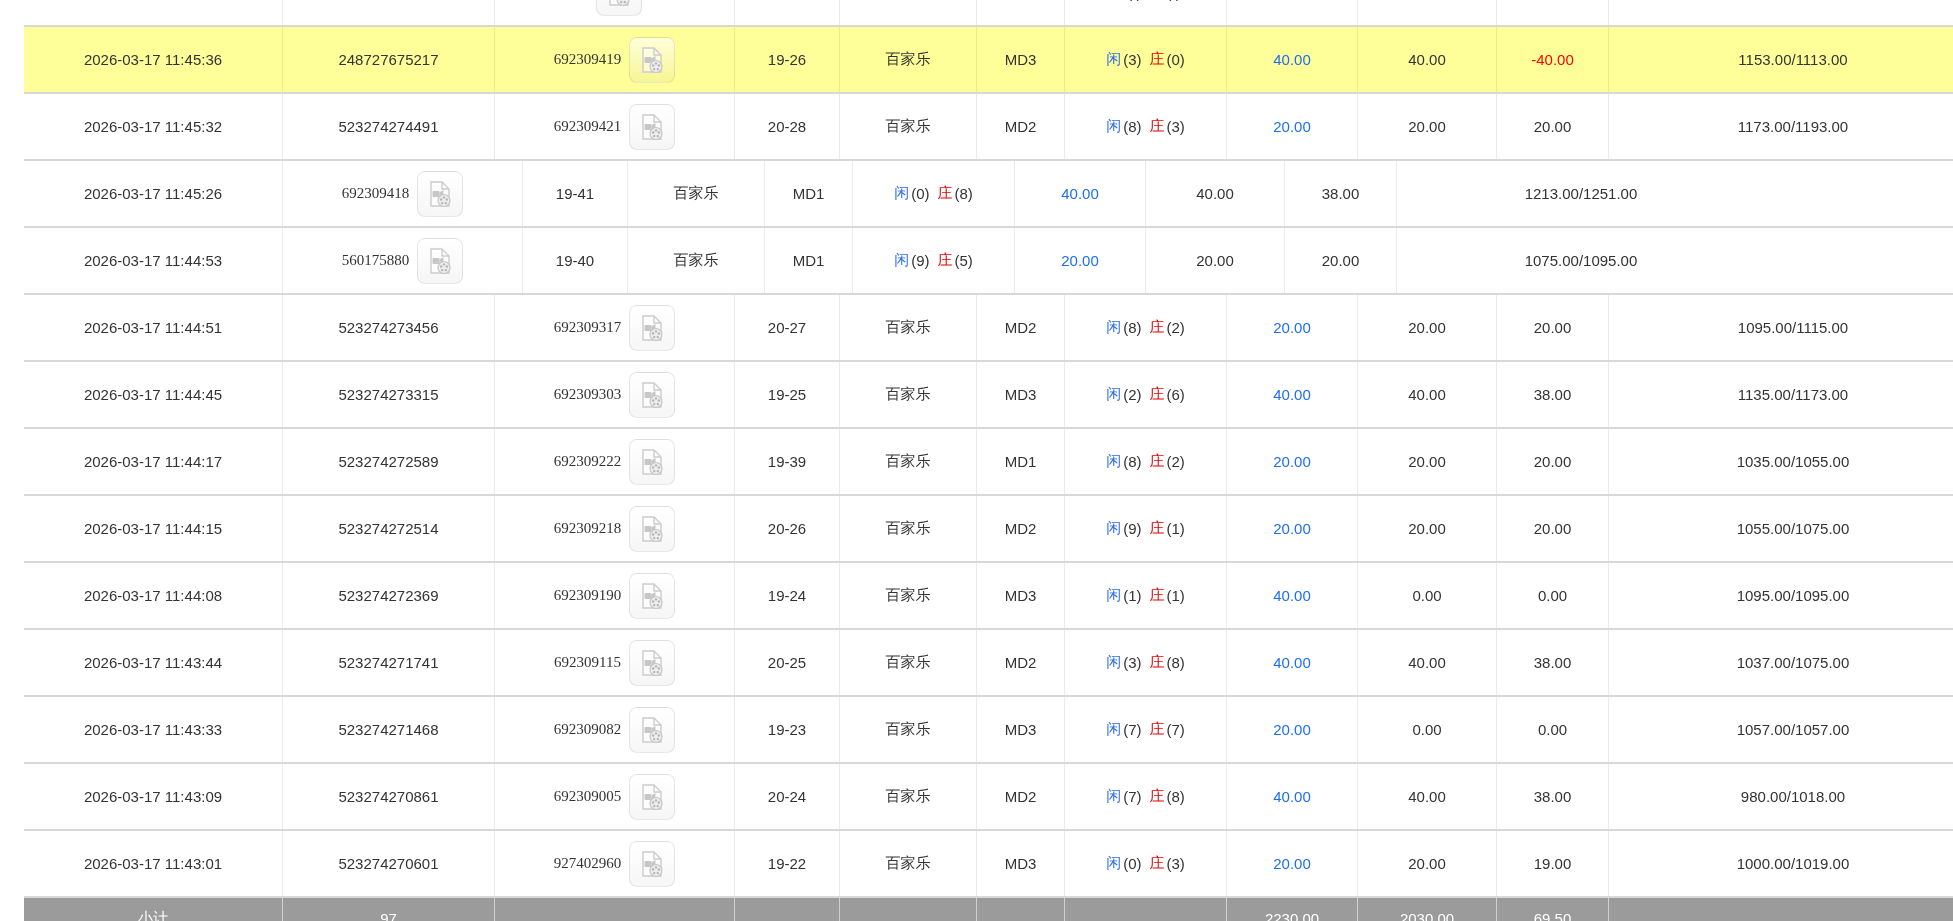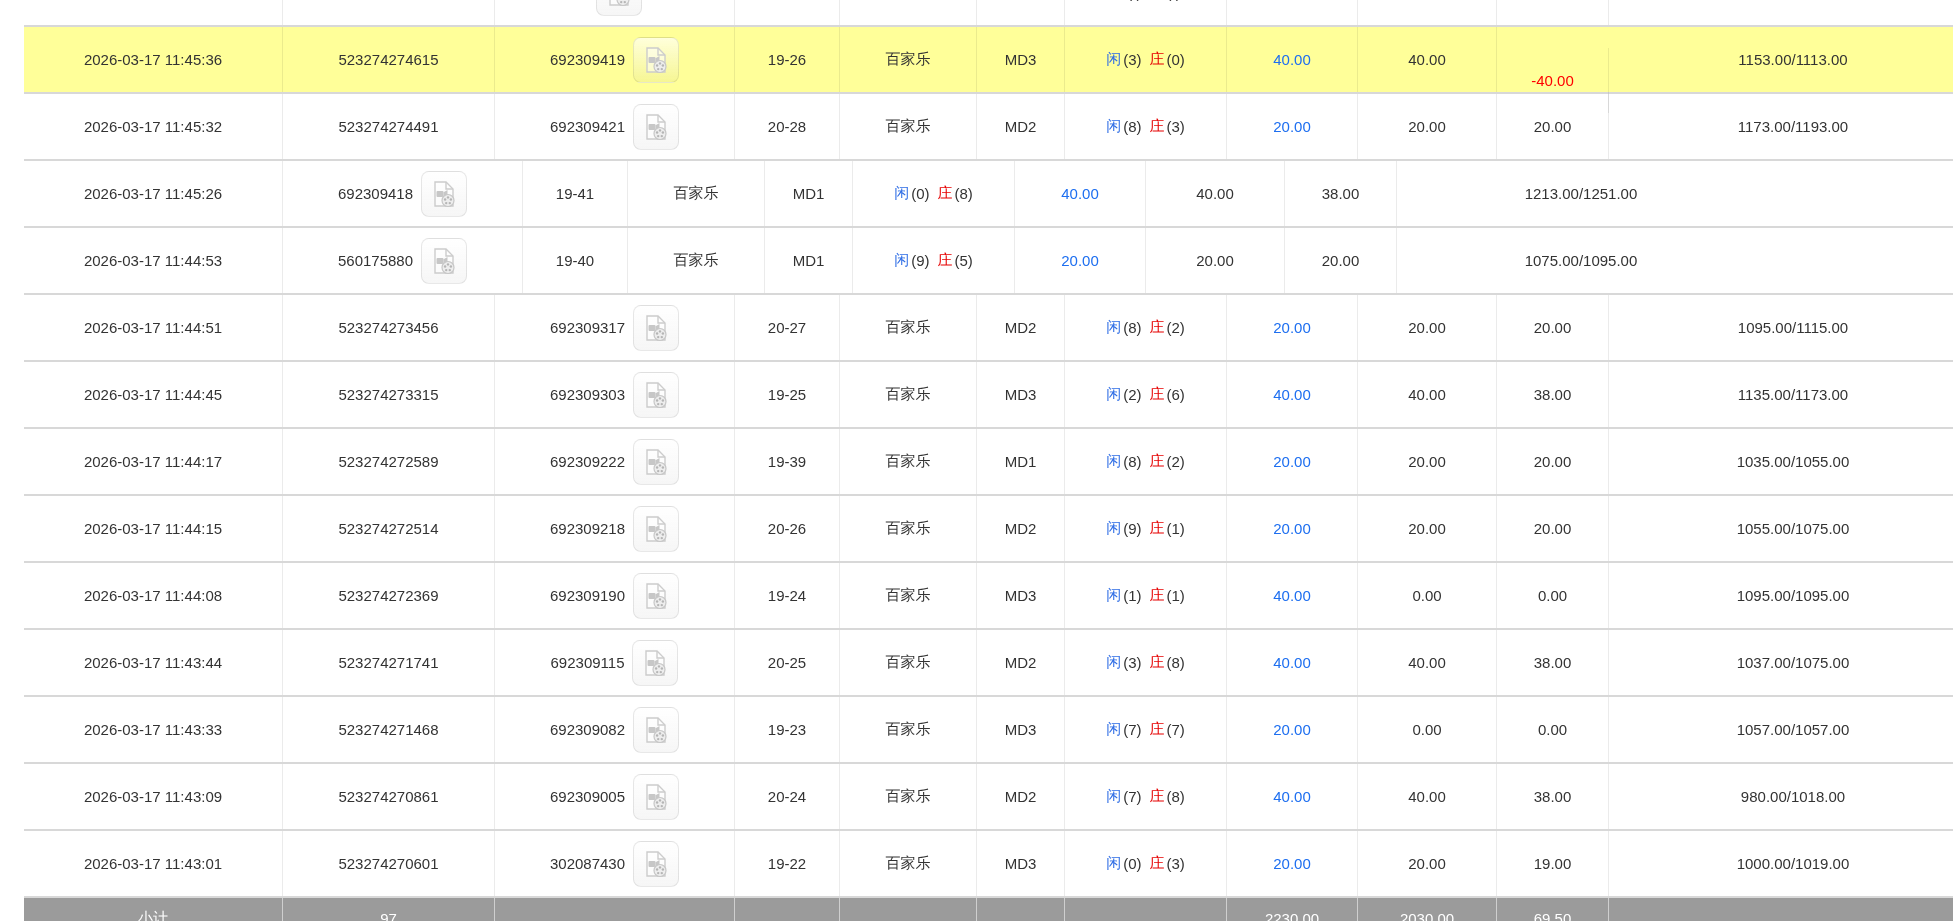--- a/index.html
+++ b/index.html
@@ -5,31 +5,31 @@
   html,body{margin:0;padding:0;background:#fff;}
   body{width:1953px;height:921px;overflow:hidden;font-family:"Liberation Sans","DejaVu Sans",sans-serif;font-size:15px;color:#333;}
   .screen{width:1953px;height:921px;overflow:hidden;background:#fff;padding-left:24px;}
   .row{display:flex;width:1953px;height:67px;box-sizing:border-box;border-bottom:2px solid #d8d8d8;background:#fff;}
   .row.highlight{background:#ffff99;}
   .partial-clip{height:27px;width:1953px;overflow:hidden;position:relative;}
   .partial-clip .row{position:absolute;left:0;bottom:0;}
   .cell{display:flex;align-items:center;justify-content:center;box-sizing:border-box;border-right:1px solid rgba(0,0,0,0.08);height:100%;text-align:center;gap:8px;white-space:nowrap;}
   .c-time{width:259px;}
   .c-order{width:212px;}
-  .c-gameid{width:240px;}
+  .c-gameid{width:240px;font-family:Liberation Serif, serif;}
   .c-round{width:105px;text-align:right;}
   .c-game{width:137px;}
   .c-room{width:88px;}
   .c-result{width:162px;gap:2px;}
   .c-bet{width:131px;}
   .c-valid{width:139px;}
   .c-win{width:112px;}
   .c-balance{width:368px;border-right:none;}
   .link{color:#1e6ff0;}
-  .neg{color:#ff0000;margin-top:21px;}
+  .neg{color:#ff0000;}
   .p-label{color:#2e6de5;}
   .b-label{color:#e60000;margin-left:6px;}
   .vid-btn{width:44px;height:44px;border-radius:8px;border:1px solid rgba(0,0,0,0.09);
     background:linear-gradient(180deg,rgba(255,255,255,0.65),rgba(0,0,0,0.035));
     display:flex;align-items:center;justify-content:center;flex:0 0 auto;cursor:pointer;}
   .subtotal{height:40px;background:#9b9b9b;color:#fff;border-bottom:none;}
   .subtotal .cell{border-right:1px solid #cfcfcf;}
   .subtotal .c-balance{border-right:none;}
 </style>
 </head>
@@ -68,21 +68,21 @@
       <span>( )</span>
     </div>
     <div class="cell c-bet link"></div>
     <div class="cell c-valid"></div>
     <div class="cell c-win"></div>
     <div class="cell c-balance"></div>
   </div>
       </div>
       <div class="row highlight">
     <div class="cell c-time">2026-03-17 11:45:36</div>
-    <div class="cell c-order">523274274615</div>
+    <div class="cell c-order">248727675217</div>
     <div class="cell c-gameid">
       <span>692309419</span>
       <span class="vid-btn">
         <svg width="26" height="30" viewBox="0 0 26 30">
           <path d="M4 3 h11 l7 7 v17 H4 Z" fill="rgba(255,255,255,0.45)" stroke="#cccccc" stroke-width="1.4"></path>
           <path d="M15 3 v7 h7" fill="none" stroke="#cccccc" stroke-width="1.4"></path>
           <rect x="5.5" y="12" width="7" height="6" rx="1" fill="#c7c7c7"></rect>
           <path d="M12.5 13.2 L16.5 11 L16.5 19 L12.5 16.8 Z" fill="#c7c7c7"></path>
           <circle cx="17" cy="21.5" r="6" fill="#ededed" stroke="#c7c7c7" stroke-width="1.2"></circle>
           <circle cx="17" cy="18.4" r="1.2" fill="#b5b5b5"></circle>
@@ -476,21 +476,21 @@
     </div>
     <div class="cell c-bet link">40.00</div>
     <div class="cell c-valid">40.00</div>
     <div class="cell c-win">38.00</div>
     <div class="cell c-balance">980.00/1018.00</div>
   </div>
       <div class="row">
     <div class="cell c-time">2026-03-17 11:43:01</div>
     <div class="cell c-order">523274270601</div>
     <div class="cell c-gameid">
-      <span>302087430</span>
+      <span>927402960</span>
       <span class="vid-btn">
         <svg width="26" height="30" viewBox="0 0 26 30">
           <path d="M4 3 h11 l7 7 v17 H4 Z" fill="rgba(255,255,255,0.45)" stroke="#cccccc" stroke-width="1.4"></path>
           <path d="M15 3 v7 h7" fill="none" stroke="#cccccc" stroke-width="1.4"></path>
           <rect x="5.5" y="12" width="7" height="6" rx="1" fill="#c7c7c7"></rect>
           <path d="M12.5 13.2 L16.5 11 L16.5 19 L12.5 16.8 Z" fill="#c7c7c7"></path>
           <circle cx="17" cy="21.5" r="6" fill="#ededed" stroke="#c7c7c7" stroke-width="1.2"></circle>
           <circle cx="17" cy="18.4" r="1.2" fill="#b5b5b5"></circle>
           <circle cx="14.1" cy="20.5" r="1.2" fill="#b5b5b5"></circle>
           <circle cx="15.2" cy="24.1" r="1.2" fill="#b5b5b5"></circle>

